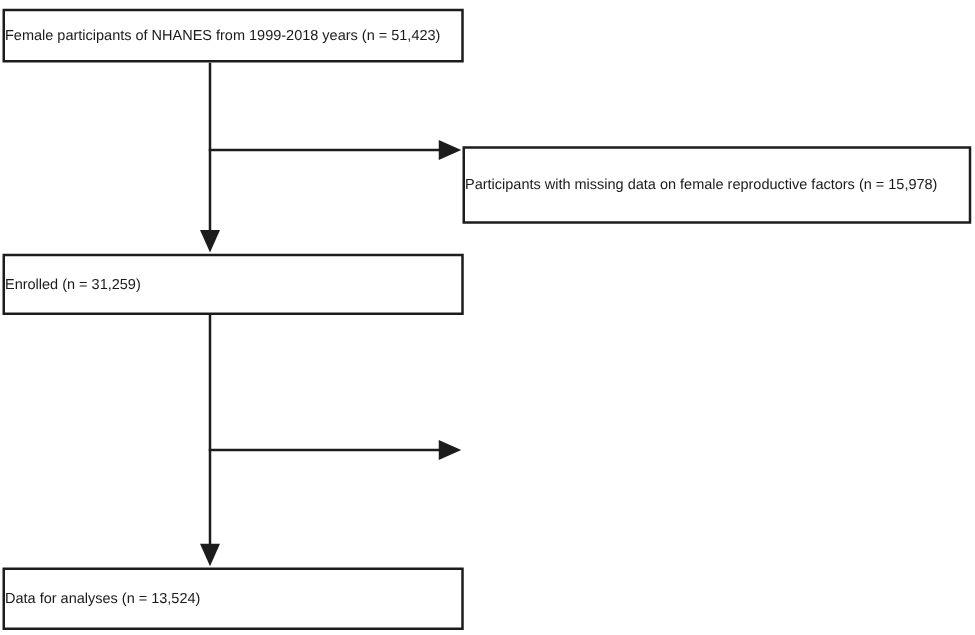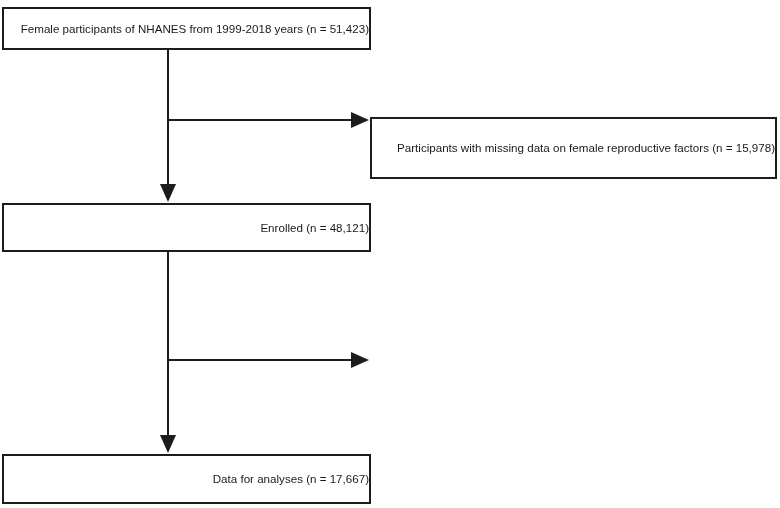--- a/index.html
+++ b/index.html
@@ -17,21 +17,21 @@
     position: absolute;
     left: 0; top: 0;
     width: 780px; height: 508px;
   }
   .node {
     position: absolute;
     border: 2px solid #1c1c1c;
     background: #ffffff;
     display: flex;
     align-items: center;
-    justify-content: flex-end;
+    justify-content: flex-start;
     font-size: 11.6px;
     line-height: 1.2;
     white-space: nowrap;
     text-align: center;
   }
   .node-top      { left: 2px;   top: 7px;   width: 369px; height: 43px; }
   .node-excl1    { left: 370px; top: 97px;  width: 407px; height: 62px; margin-top: 20px; }
   .node-enrolled { left: 2px;   top: 203px; width: 369px; height: 49px; }
   .node-excl2    { left: 370px; top: 335px; width: 407px; height: 48px; }
   .node-final    { left: 2px;   top: 454px; width: 369px; height: 50px; }
@@ -58,21 +58,21 @@
 
   <div class="node node-top">
     <span>Female participants of NHANES from 1999-2018 years (n = 51,423)</span>
   </div>
 
   <div class="node node-excl1">
     <span>Participants with missing data on female reproductive factors (n = 15,978)</span>
   </div>
 
   <div class="node node-enrolled">
-    <span>Enrolled (n = 48,121)</span>
+    <span>Enrolled (n = 31,259)</span>
   </div>
 
 
   <div class="node node-final">
-    <span>Data for analyses (n = 17,667)</span>
+    <span>Data for analyses (n = 13,524)</span>
   </div>
 
 </div>
 
 </body></html>

